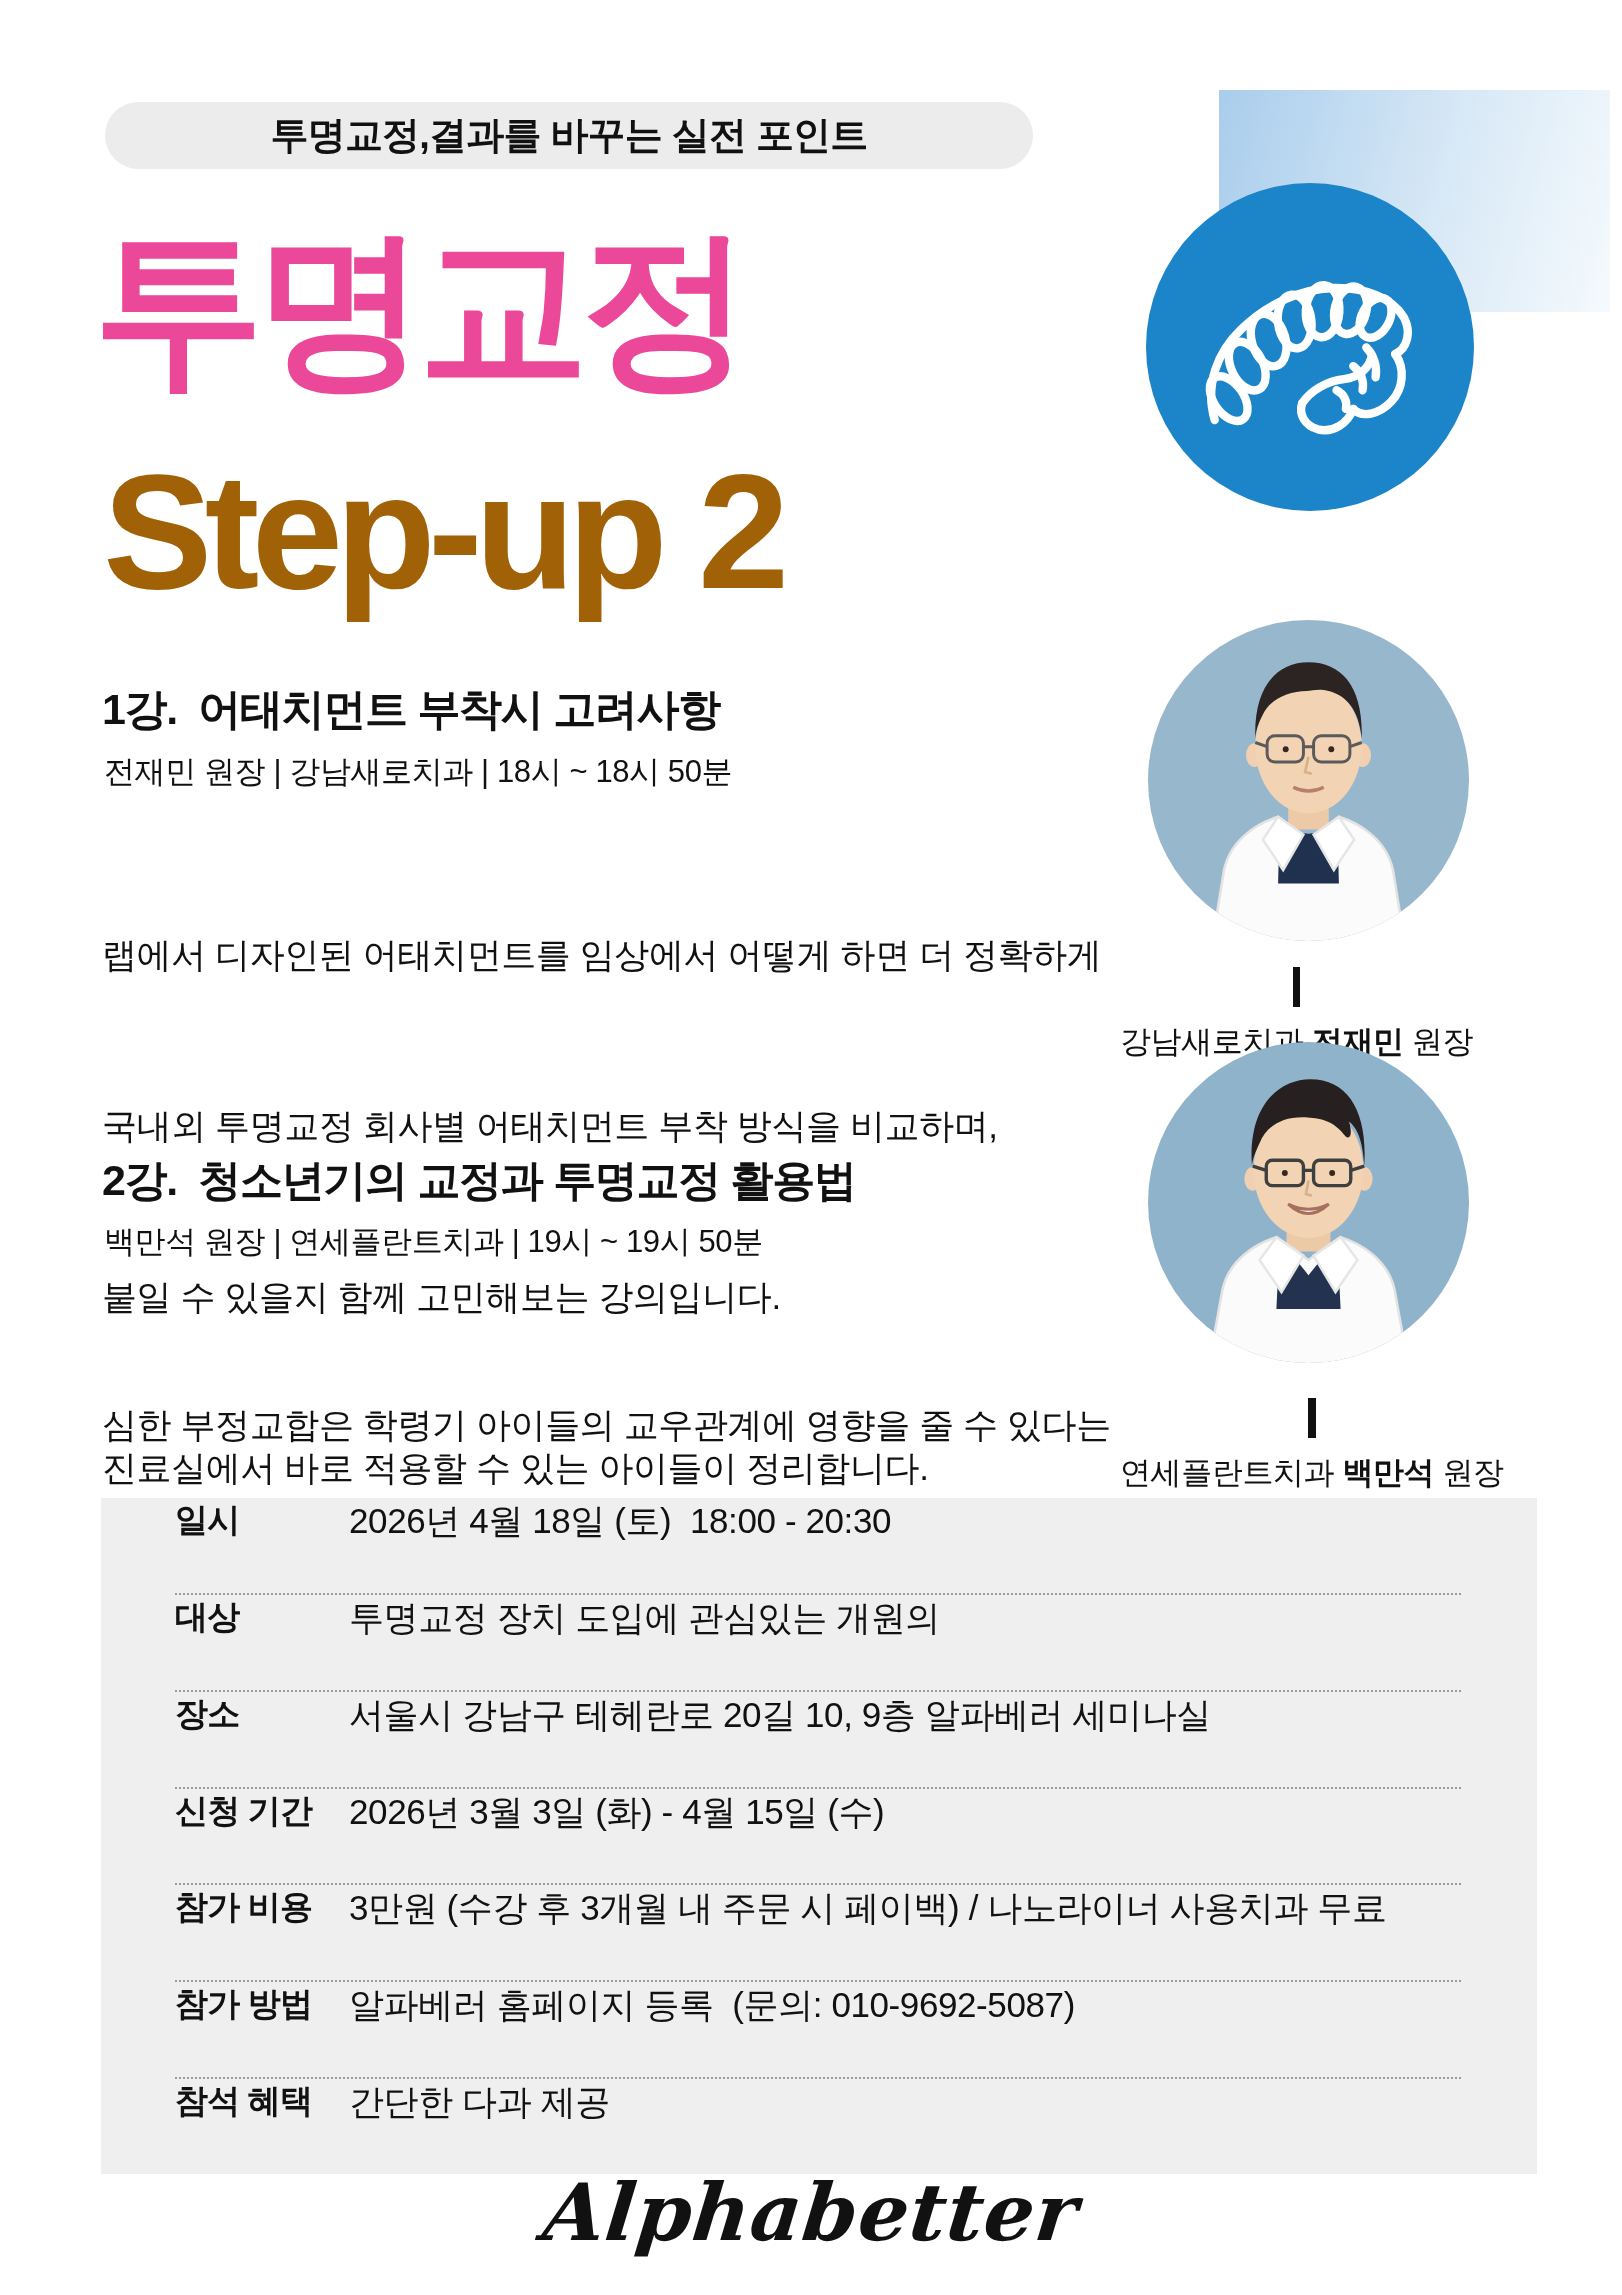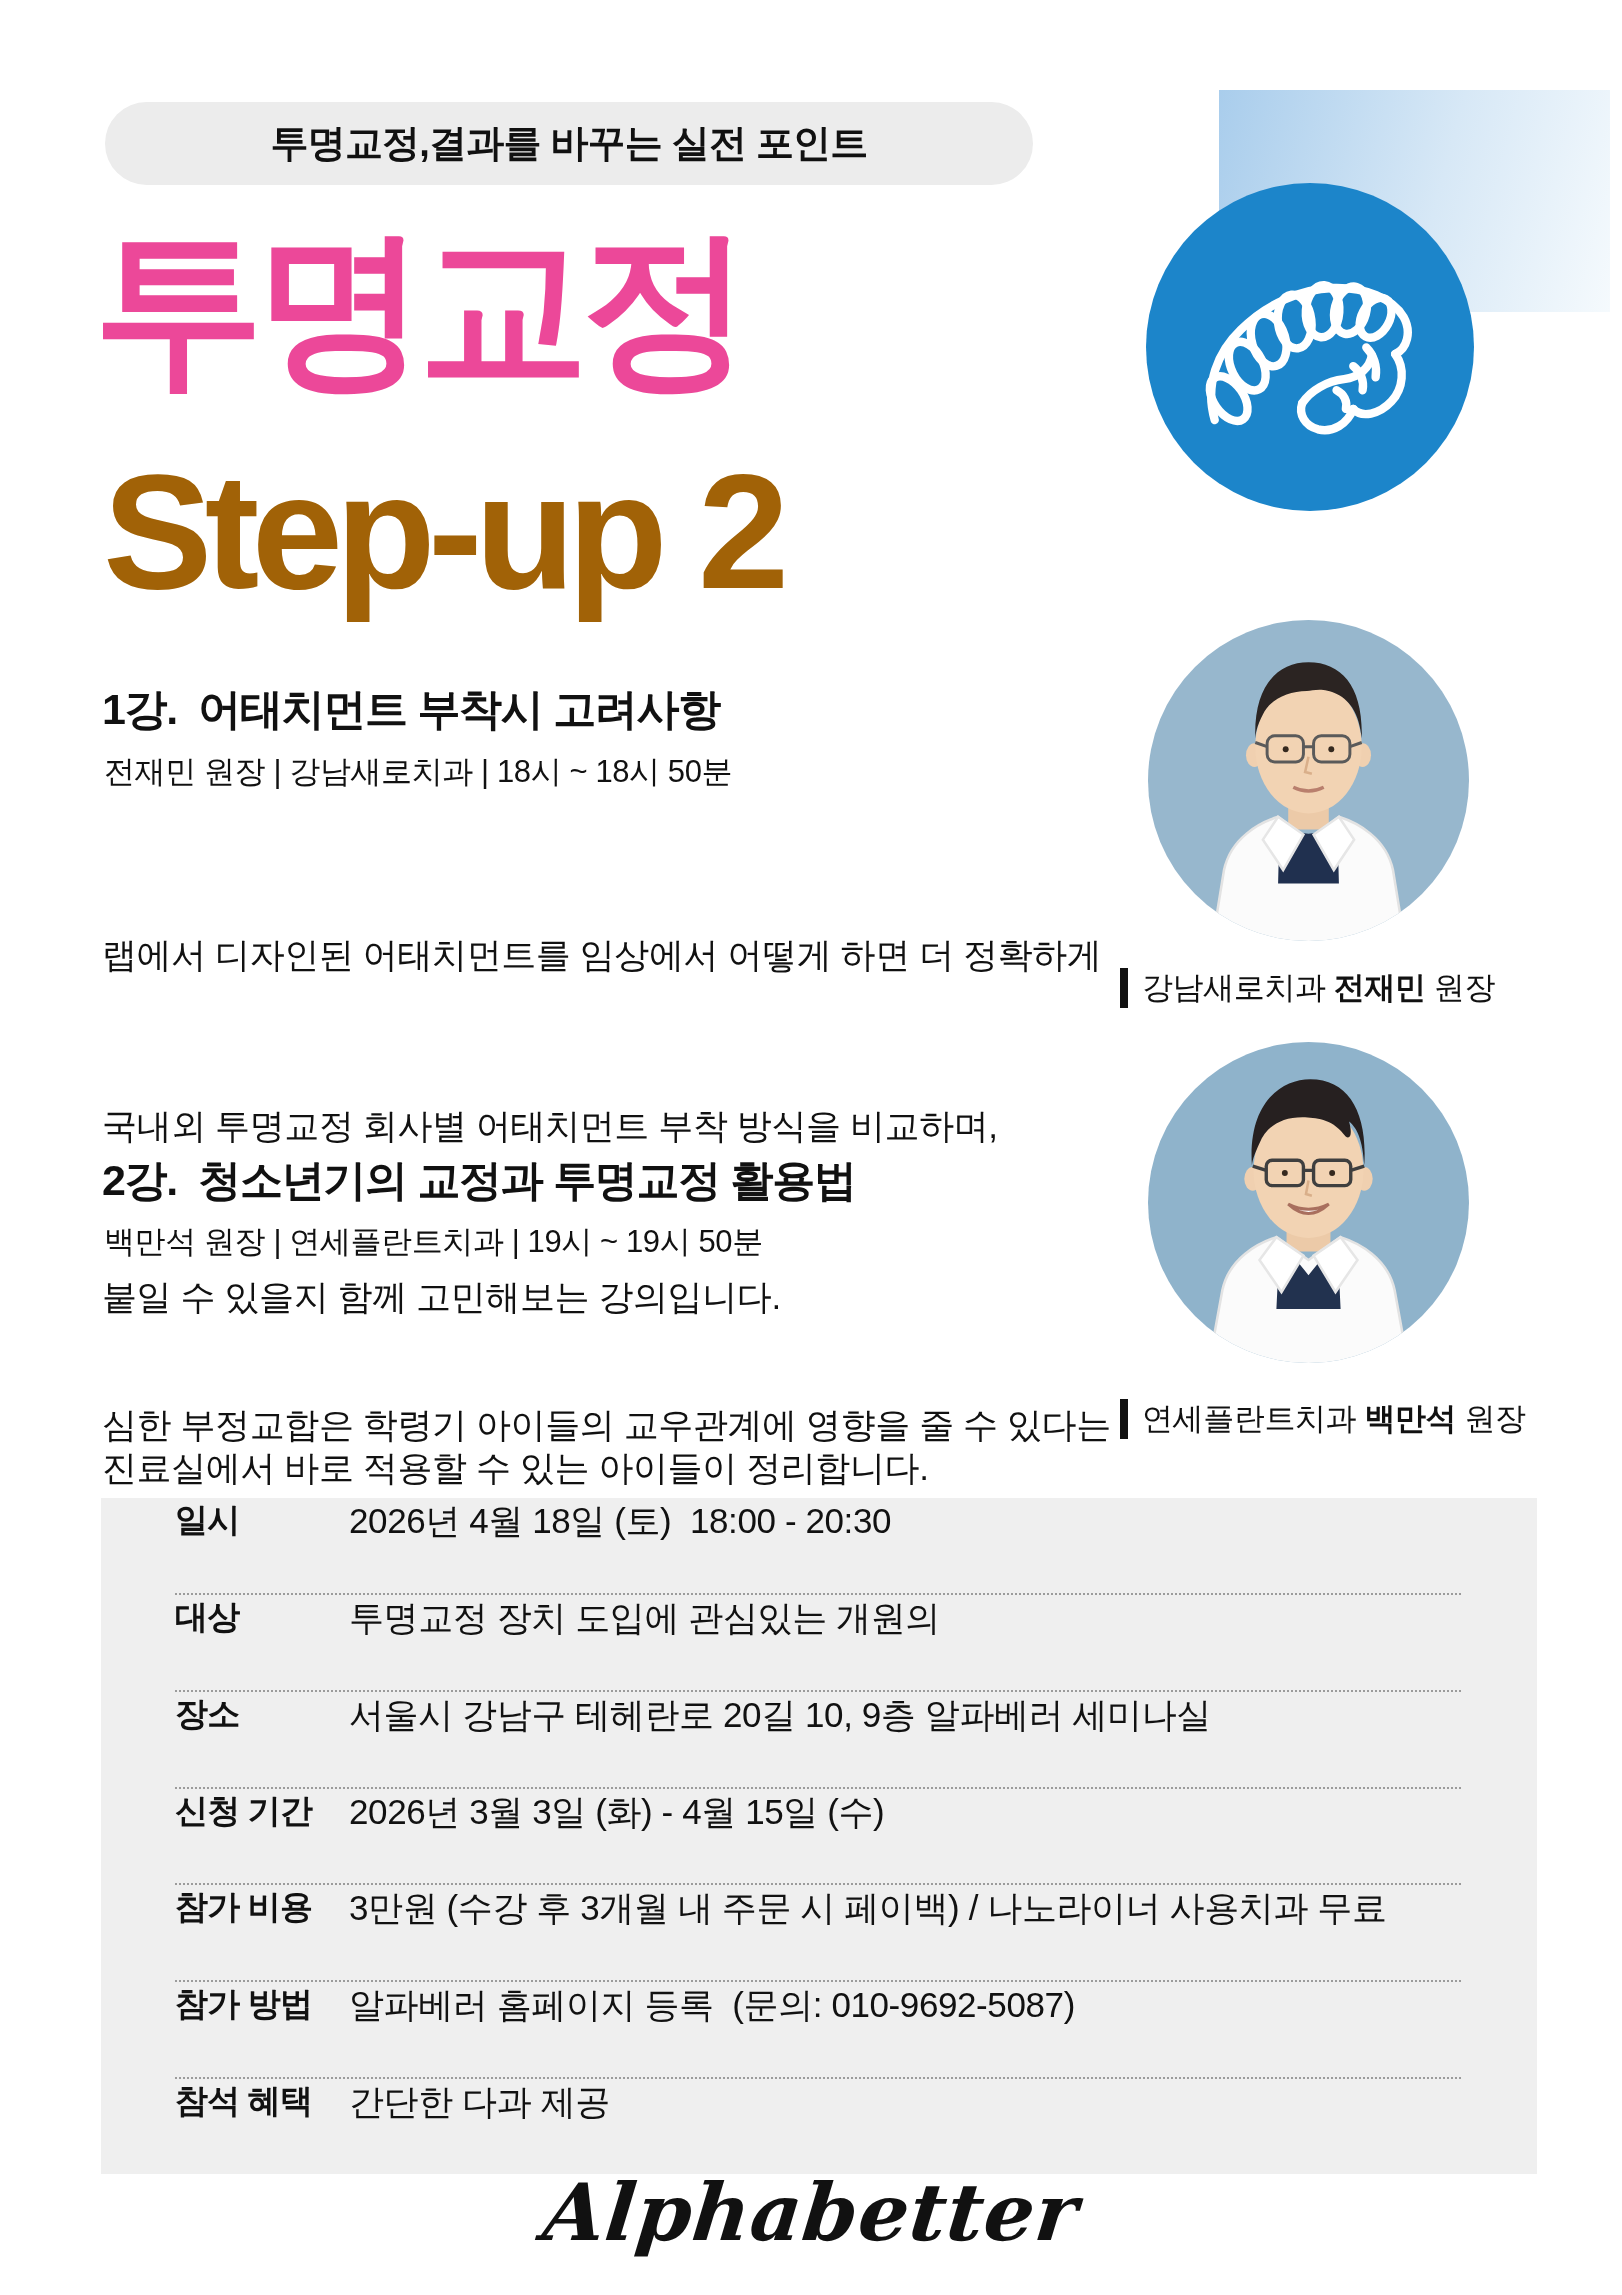--- a/index.html
+++ b/index.html
@@ -6,21 +6,21 @@
   body{
     width:1622px;height:2295px;position:relative;overflow:hidden;
     background:#ffffff;
     font-family:"Liberation Sans","DejaVu Sans",sans-serif;
     color:#111;
   }
   .abs{position:absolute;}
 
   
   .badge{
-    left:105px;top:102px;width:928px;height:83px;
+    left:105px;top:102px;width:928px;height:67px;
     background:#ececec;border-radius:47px;
     display:flex;align-items:center;justify-content:center;
   }
   .badge-text{font-size:38px;font-weight:800;letter-spacing:-0.8px;white-space:pre;}
 
   
   .grad-square{
     left:1219px;top:90px;width:391px;height:222px;
     background:linear-gradient(105deg,#a9cdec 0%,#d7e8f6 55%,#f5fafd 100%);
   }
@@ -51,21 +51,21 @@
   .lec2-body{left:102px;top:1282px;}
 
   
   .photo{
     width:321px;height:321px;border-radius:50%;overflow:hidden;
   }
   .photo1{left:1148px;top:620px;}
   .photo2{left:1148px;top:1042px;}
   .caption{
     left:1120px;display:flex;align-items:center;gap:14.4px;
-    font-size:31px;letter-spacing:-0.4px;white-space:pre;
+    font-size:31px;letter-spacing:-0.4px;white-space:pre;flex-direction:column;
   }
   .caption1{top:967px;}
   .caption2{top:1398px;}
   .caption-bar{width:7.6px;height:40px;background:#111;}
   .caption .bold{font-weight:800;}
 
   
   .info-box{
     left:101px;top:1498px;width:1436px;height:676px;background:#efefef;
     display:flex;flex-direction:column;

